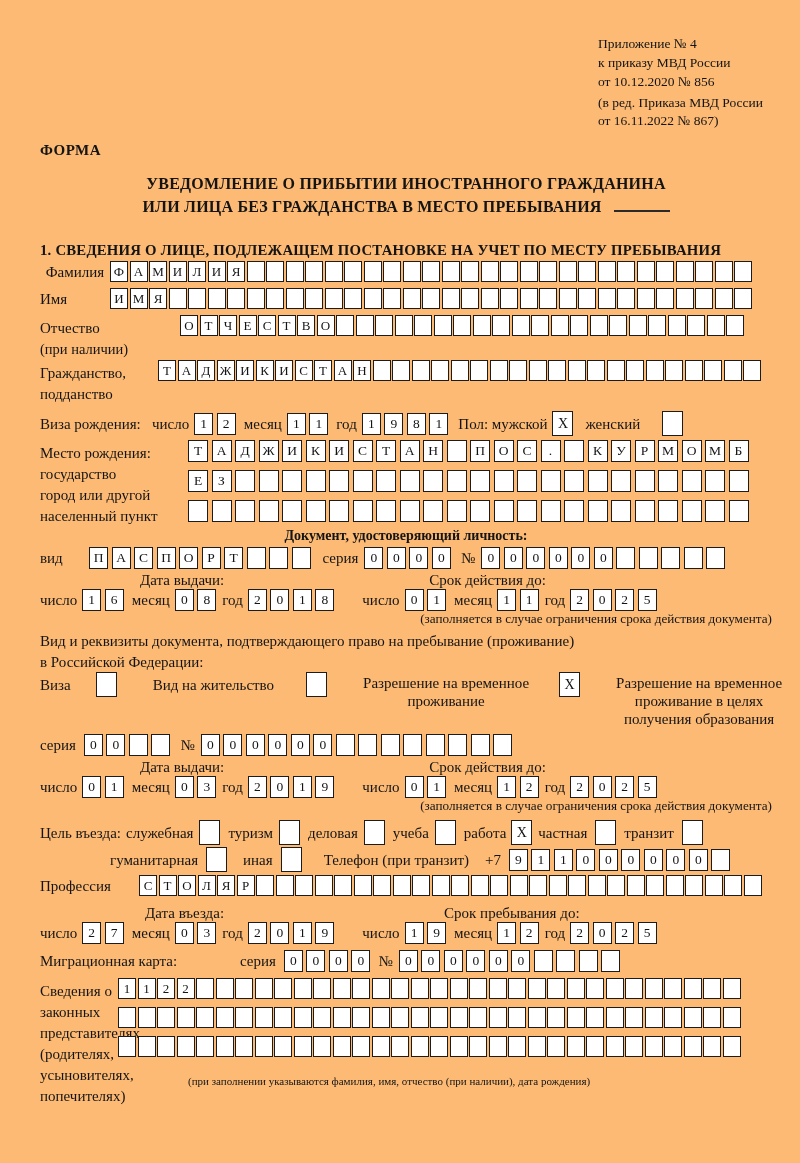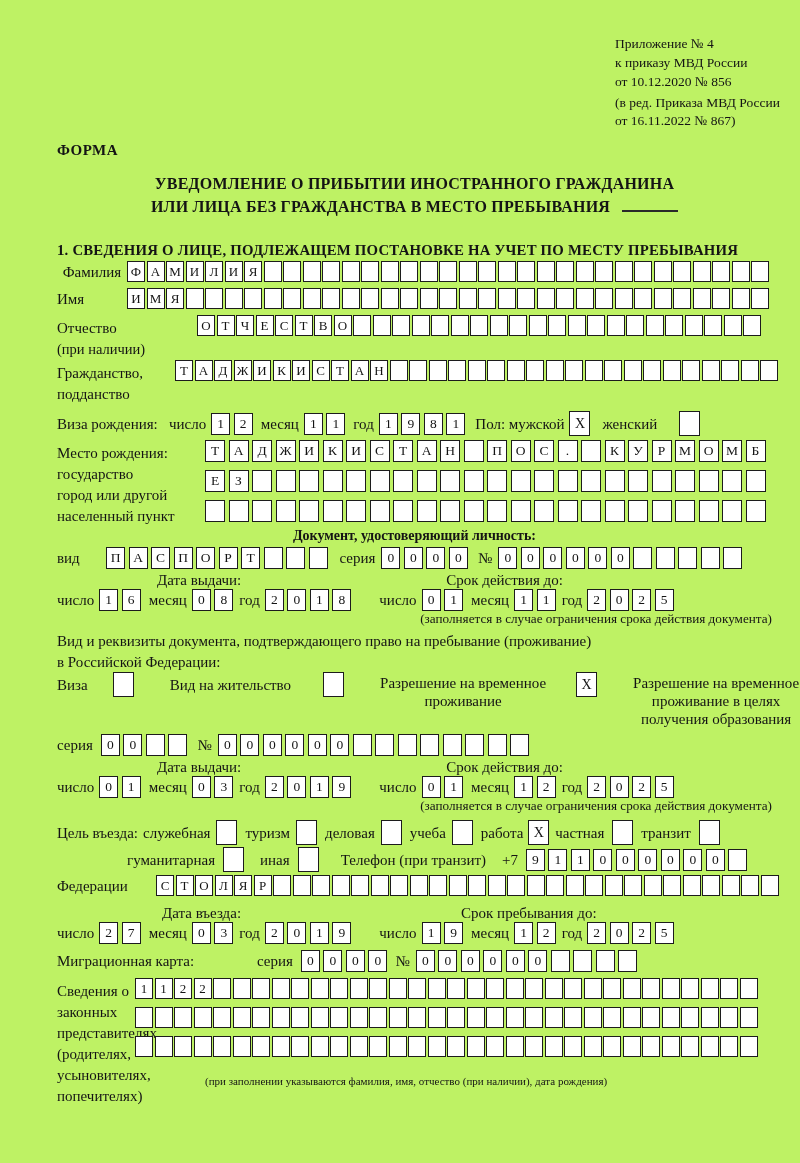--- a/index.html
+++ b/index.html
@@ -1,21 +1,21 @@
 <!DOCTYPE html>
 <html><head>
 <meta charset="utf-8">
 <style>
   html,body{margin:0;padding:0;background:#ffffff;}
   .page{
     position:relative;
     width:800px;height:1163px;
     box-sizing:border-box;
-    padding:34px 28px 0 57px;
-    background:#bef264;
+    padding:34px 28px 0 40px;
+    background:#fdba74;
     color:#141414;
     font-family:"Liberation Serif", serif;
     font-size:15px;
     overflow:hidden;
   }
   
   .annex{margin-left:558px;font-size:13.5px;line-height:19px;white-space:nowrap;}
   .annex .note{margin-top:4px;}
   .forma{margin-top:12px;text-align:left;padding-right:34px;font-weight:bold;font-size:15px;letter-spacing:.5px;}
   .title{margin-top:13px;text-align:center;font-weight:bold;font-size:16px;line-height:23px;letter-spacing:.2px;}
@@ -631,21 +631,21 @@
         <span class="cell">0</span>
         <span class="cell">0</span>
         <span class="cell">0</span>
         <span class="cell">0</span>
         <span class="cell">0</span>
         <span class="cell"></span>
       </span>
   </div>
 
   <div class="frow mb8">
-    <span class="lbl w92">Федерации</span>
+    <span class="lbl w92">Профессия</span>
     <span class="cells">
         <span class="cell">С</span>
         <span class="cell">Т</span>
         <span class="cell">О</span>
         <span class="cell">Л</span>
         <span class="cell">Я</span>
         <span class="cell">Р</span>
         <span class="cell"></span>
         <span class="cell"></span>
         <span class="cell"></span>

